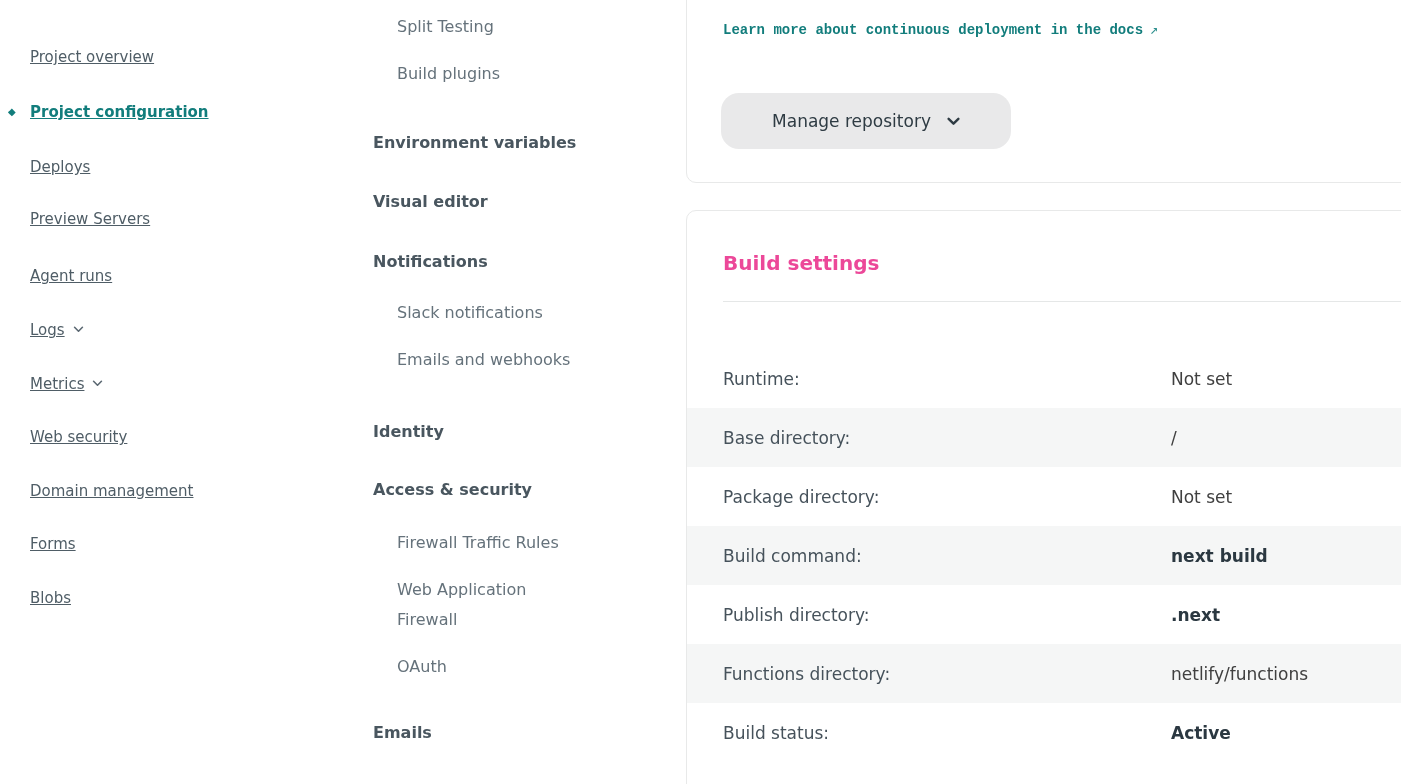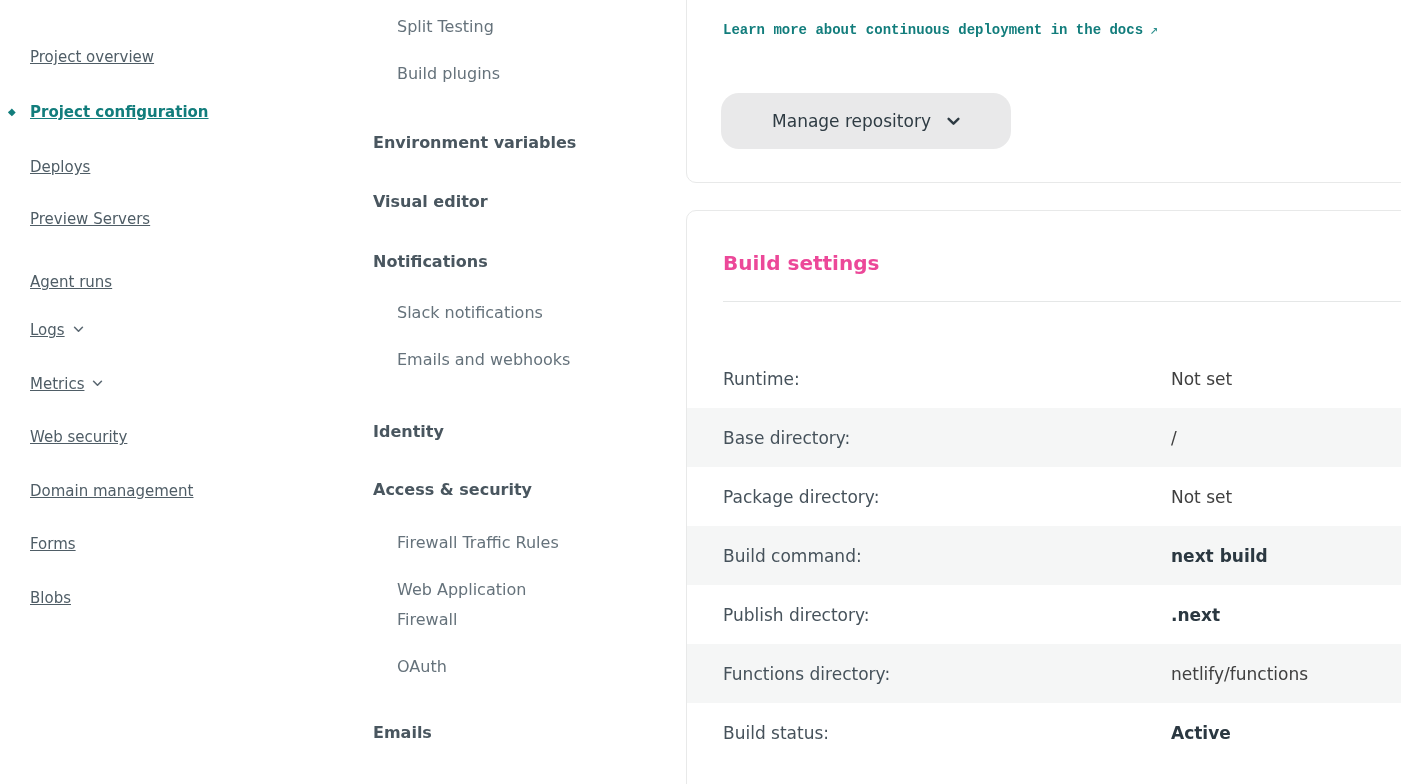--- a/index.html
+++ b/index.html
@@ -13,21 +13,21 @@
   
   .sidebar { position:absolute; left:0; top:0; width:345px; height:784px; }
   .side-item {
     position:absolute; left:30px; line-height:24px; font-size:15px;
     color:#4f5d66; cursor:pointer; white-space:nowrap;text-decoration:underline;
   }
   .side-item:nth-child(1){top:45px;}
   .side-item:nth-child(2){top:100px;}
   .side-item:nth-child(3){top:155px;}
   .side-item:nth-child(4){top:207px;}
-  .side-item:nth-child(5){top:270px;text-align:right;}
+  .side-item:nth-child(5){top:264px;text-align:right;}
   .side-item:nth-child(6){top:316px;}
   .side-item:nth-child(7){top:370px;}
   .side-item:nth-child(8){top:425px;}
   .side-item:nth-child(9){top:479px;}
   .side-item:nth-child(10){top:532px;}
   .side-item:nth-child(11){top:586px;}
   .side-item.active { color:#127d7c; font-weight:600; }
   .side-item .bullet {
     position:absolute; left:-22px; top:0; font-size:10px; color:#127d7c;
   }

